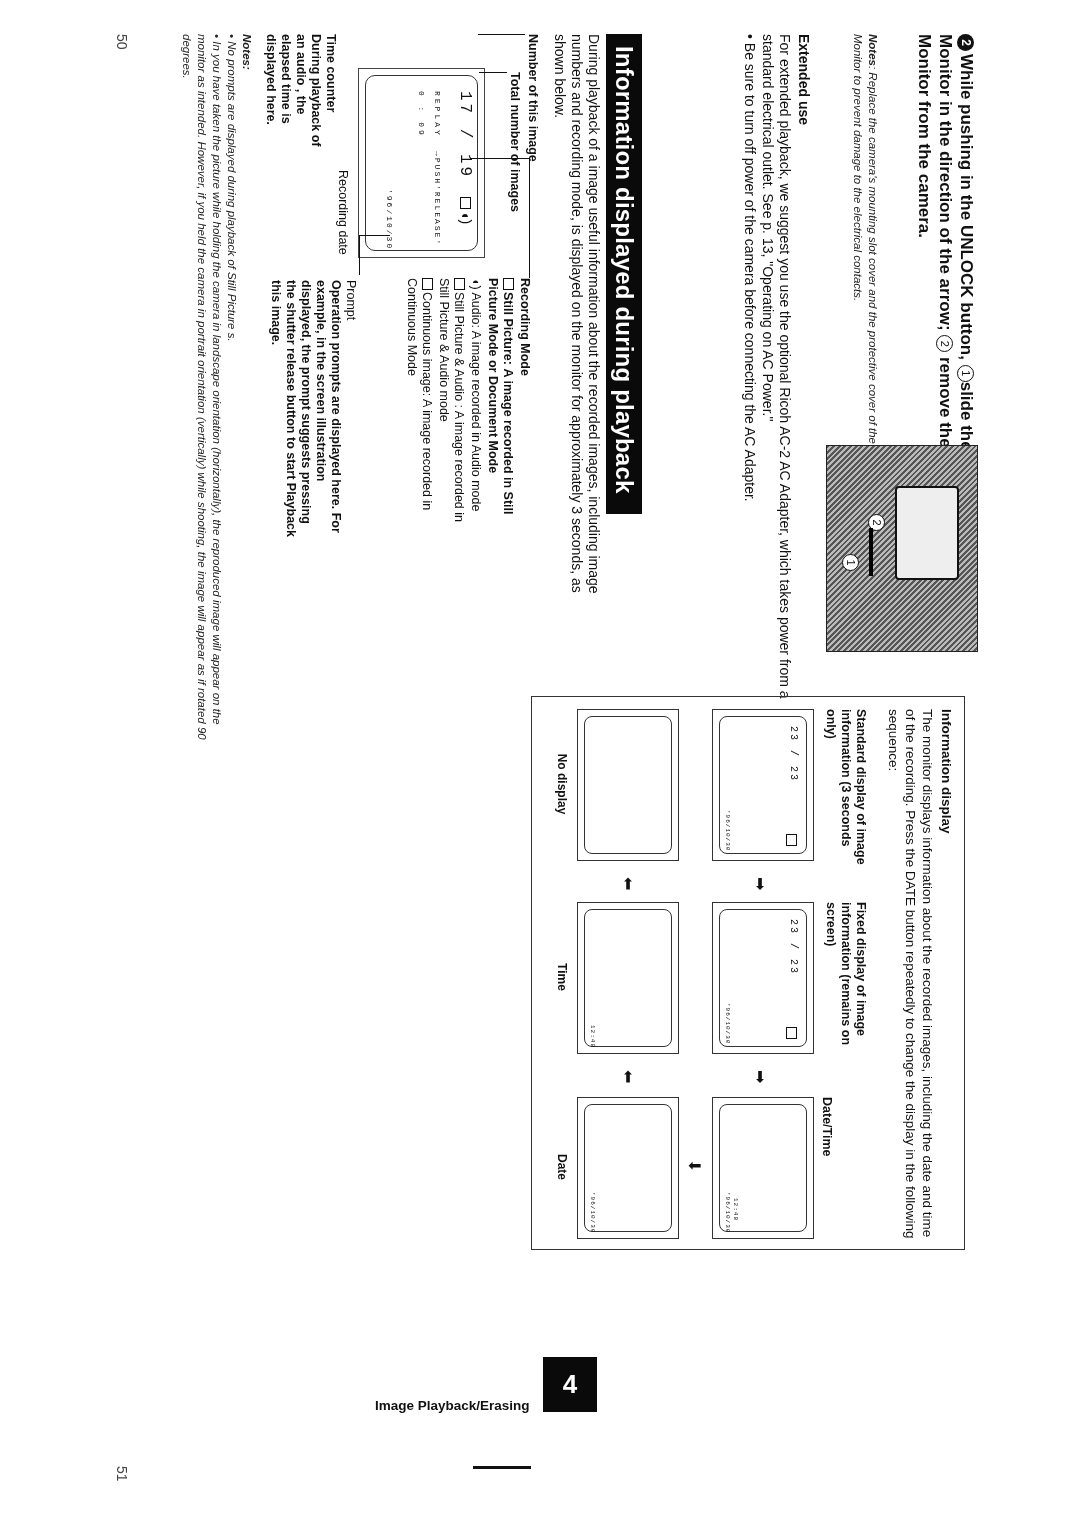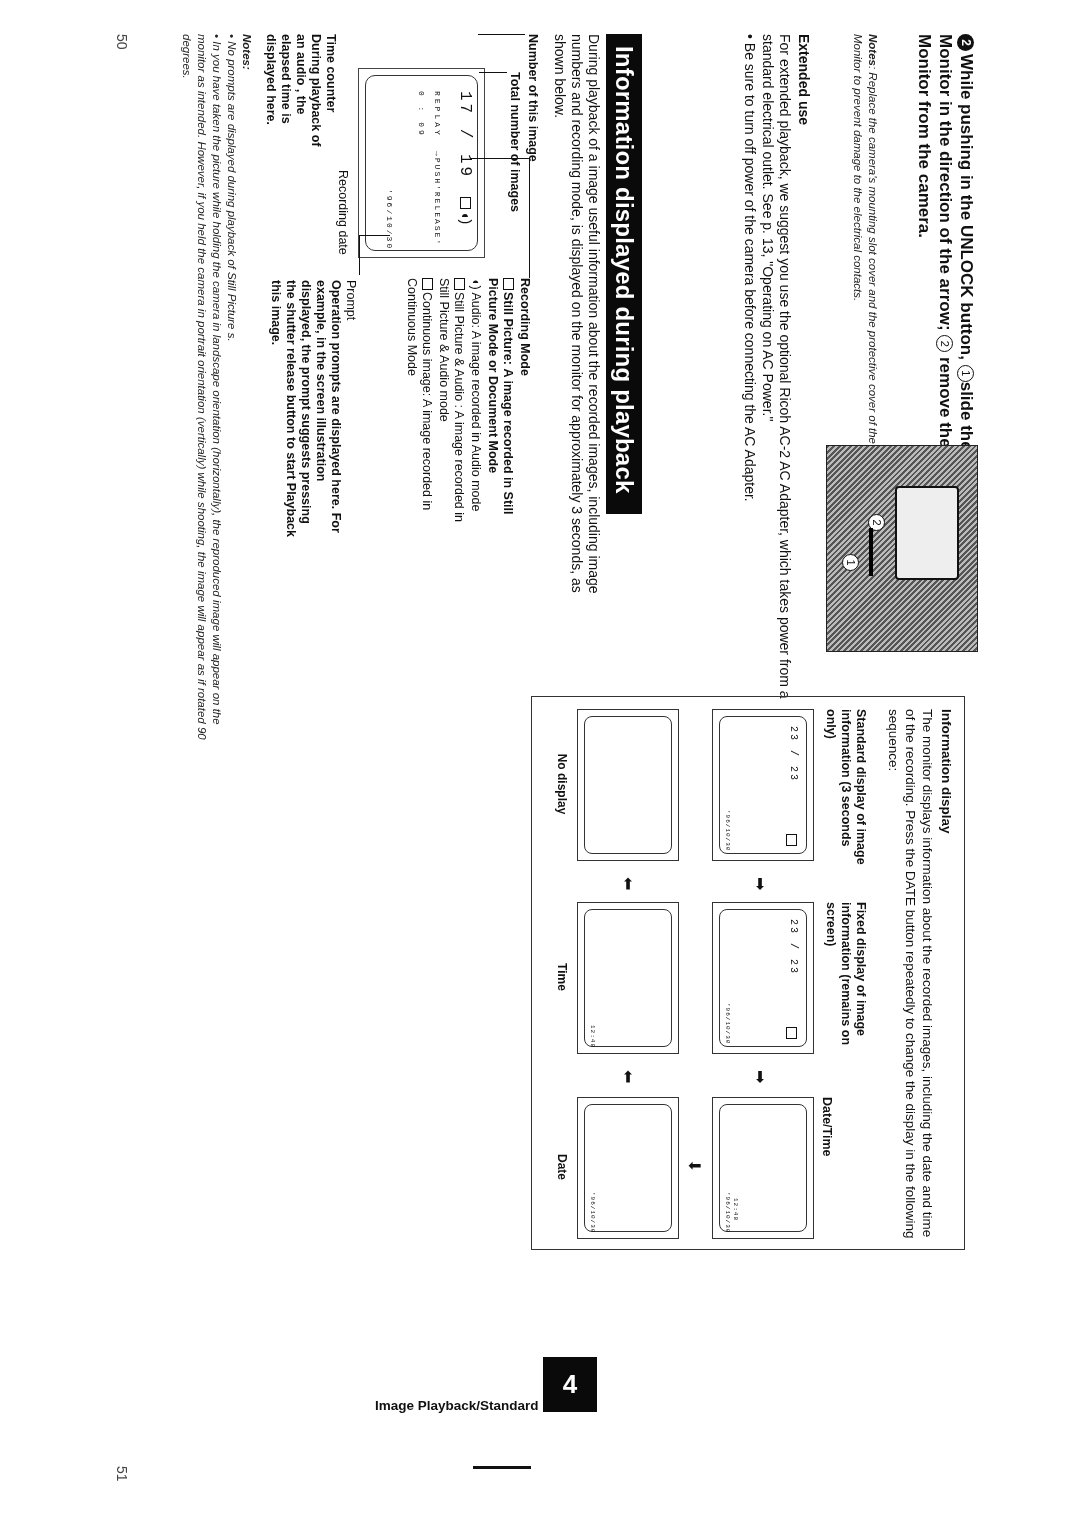--- a/index.html
+++ b/index.html
@@ -156,14 +156,14 @@
       <div class="abs mono tiny" style="left:94px; top:82px;">'96/10/30</div>
     </div>
 
     <div class="abs caption" style="left:12px; top:395px; width:150px;">No display</div>
     <div class="abs caption" style="left:205px; top:395px; width:150px;">Time</div>
     <div class="abs caption" style="left:400px; top:395px; width:140px;">Date</div>
   </div>
 </div>
 
 <div class="tab-block" style="left:543px; top:1357px; width:54px; height:55px; line-height:55px;">4</div>
-<div class="chapter" style="left:375px; top:1398px;">Image Playback/Standard</div>
+<div class="chapter" style="left:375px; top:1398px;">Image Playback/Erasing</div>
 <div class="abs" style="left:473px; top:1466px; width:58px; height:3px; background:#111;"></div>
 
 </body></html>

